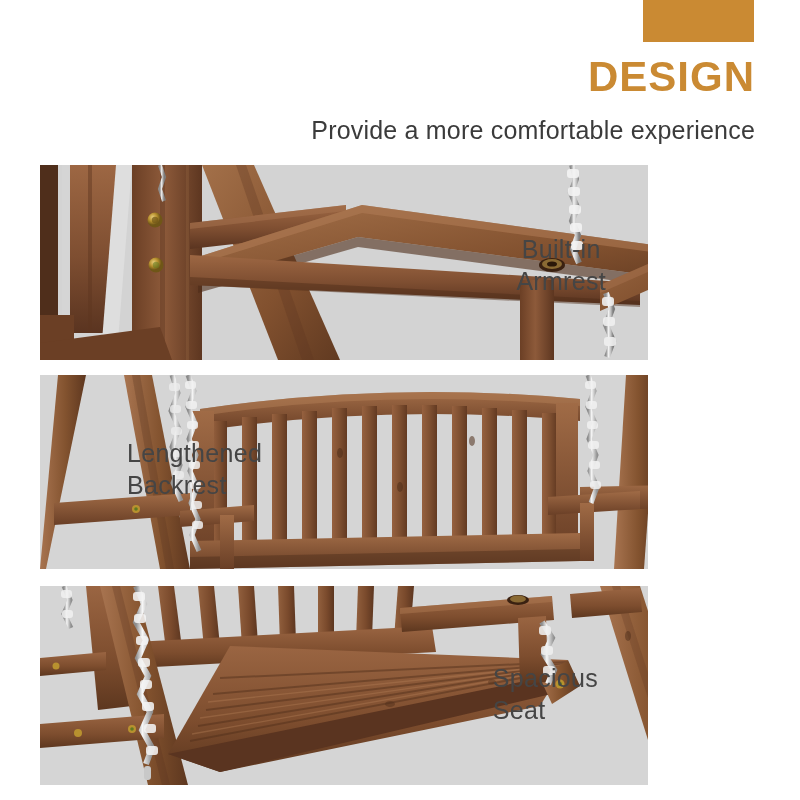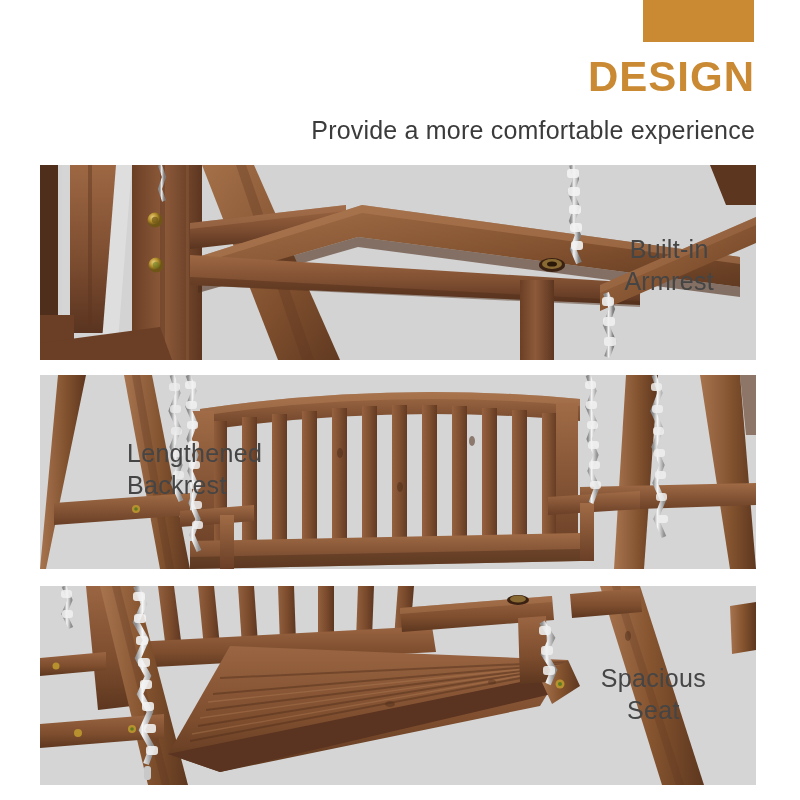--- a/index.html
+++ b/index.html
@@ -50,21 +50,21 @@
     color: #3b3b3b;
     line-height: 1.2;
     text-align: right;
     letter-spacing: 0.2px;
   }
 
   
   .panel {
     position: absolute;
     left: 40px;
-    width: 716px;
+    width: 608px;
     background: #fde047;
     overflow: hidden;
   }
   #panel-1 { top: 165px;  height: 195px; }
   #panel-2 { top: 375px;  height: 194px; }
   #panel-3 { top: 586px;  height: 199px; }
 
   .panel-art {
     position: absolute;
     left: 0; top: 0;
@@ -90,21 +90,21 @@
   }
   #caption-2 {
     left: 58px;
     top: 62px;
     text-align: left;
     margin-left: 29px;
   }
   #caption-3 {
     right: 50px;
     top: 76px;
-    text-align: center;
+    text-align: left;
   }
 </style>
 </head>
 <body>
 
 <div id="header">
   <div id="accent-bar"></div>
   <div id="design-subtitle">Provide a more comfortable experience</div>
   <div id="design-title">DESIGN</div>
 </div>

